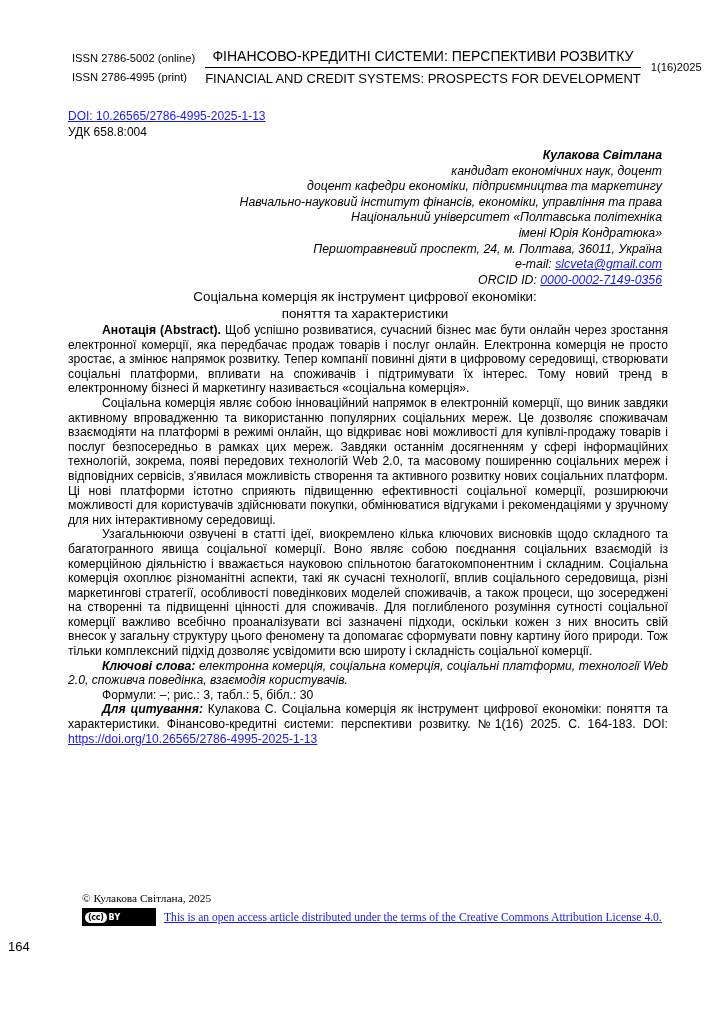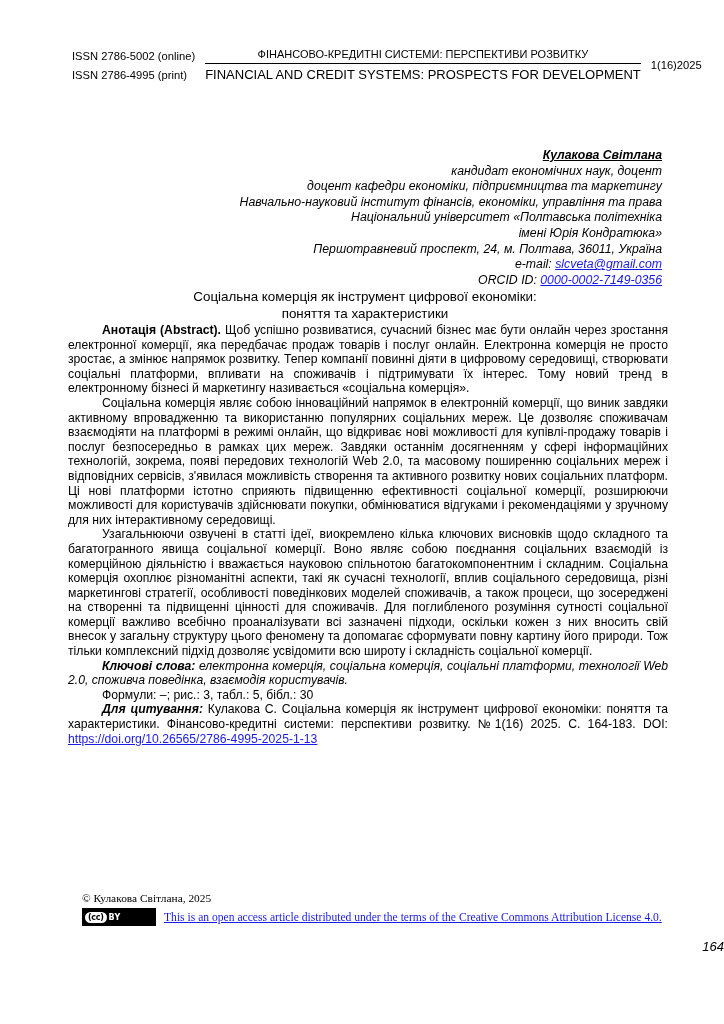--- a/index.html
+++ b/index.html
@@ -40,21 +40,21 @@
   }
   .runhead-center {
     flex: 1 1 auto;
     text-align: center;
     padding: 0 10px;
   }
   .runhead-center .rh-line-top {
     padding-bottom: 3px;
     border-bottom: 1.1px solid #000;
     white-space: nowrap;
-    font-size: 11px;
+    font-size: 14px;
   }
   .runhead-center .rh-line-bot {
     padding-top: 3px;
     white-space: nowrap;
     font-size: 13px;
   }
   .runhead-issue {
     flex: 0 0 auto;
     white-space: nowrap;
     font-size: 11.2px;
@@ -82,21 +82,20 @@
     top: 148px;
     width: 430px;
     text-align: right;
     font-style: italic;
     font-size: 12.3px;
     line-height: 15.6px;
   }
   .author-block .aname {
     font-weight: bold;
     font-style: italic;
-    text-decoration: underline;
   }
   .author-block a,
   .author-block .lnk {
     color: #1a1ae6;
     text-decoration: underline;
     font-style: italic;
   }
 
   
   .art-title {
@@ -206,45 +205,48 @@
   }
   .license-text {
     font-family: "Liberation Serif", serif;
     font-size: 11.6px;
     color: #1a1ae6;
     text-decoration: underline;
     white-space: nowrap;
   }
   .page-number {
     position: absolute;
-    left: 16px;
+    left: 8px;
     right: 0;
     bottom: 22px;
-    text-align: right;
+    text-align: left;
     font-size: 13px;
-    font-style: italic;
   }
 </style>
 </head>
 <body>
 
 <div class="page">
 
   <div class="runhead">
     <div class="runhead-issn">
       <span>ISSN 2786-5002 (online)</span>
       <span>ISSN 2786-4995 (print)</span>
     </div>
     <div class="runhead-center">
       <div class="rh-line-top">ФІНАНСОВО-КРЕДИТНІ СИСТЕМИ: ПЕРСПЕКТИВИ РОЗВИТКУ</div>
       <div class="rh-line-bot">FINANCIAL AND CREDIT SYSTEMS: PROSPECTS FOR DEVELOPMENT</div>
     </div>
     <div class="runhead-issue">1(16)2025</div>
   </div>
 
+  <div class="ids">
+    <a class="doi" href="#">DOI: 10.26565/2786-4995-2025-1-13</a>
+    <span class="udk">УДК 658.8:004</span>
+  </div>
 
   <div class="author-block">
     <div class="aname">Кулакова Світлана</div>
     <div>кандидат економічних наук, доцент</div>
     <div>доцент кафедри економіки, підприємництва та маркетингу</div>
     <div>Навчально-науковий інститут фінансів, економіки, управління та права</div>
     <div>Національний університет «Полтавська політехніка</div>
     <div>імені Юрія Кондратюка»</div>
     <div>Першотравневий проспект, 24, м. Полтава, 36011, Україна</div>
     <div>

